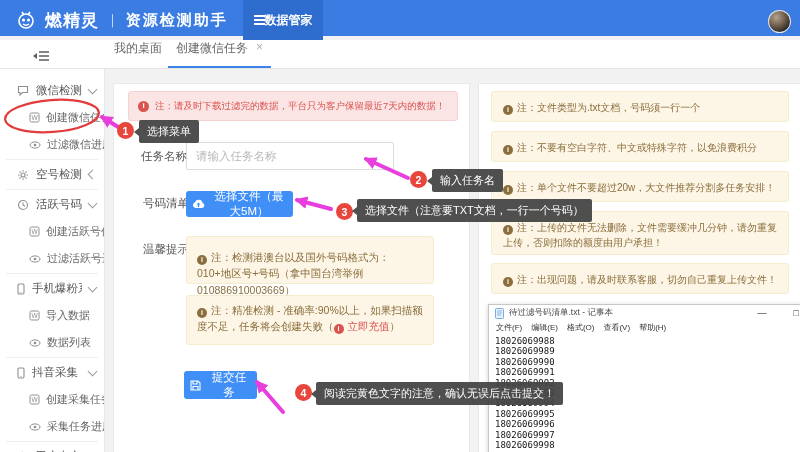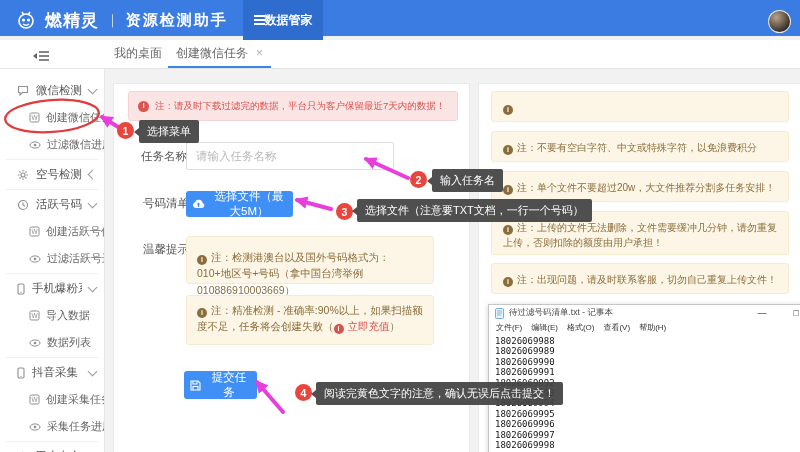--- a/index.html
+++ b/index.html
@@ -16,21 +16,21 @@
   .burger{display:inline-flex;flex-direction:column;gap:2px;}
   .burger i{display:block;width:11px;height:2px;background:#fff;}
   .avatar{position:absolute;right:9px;top:10px;width:21px;height:21px;border-radius:50%;
           background:radial-gradient(circle at 35% 30%,#b9a astray,#8d7a64 20%,#3a3a3a 75%);
           background:radial-gradient(circle at 35% 30%,#b5a38c,#6b5b49 45%,#242424 80%);
           border:1px solid rgba(255,255,255,.85);}
 
   
   .tabbar{position:absolute;left:0;top:40px;right:0;height:28px;background:#fff;border-bottom:1px solid #e4e4e4;z-index:1;}
   .collapse{position:absolute;left:33px;top:8px;cursor:pointer;}
-  .tab{position:absolute;top:0;height:26px;display:flex;align-items:center;font-size:12px;color:#666;cursor:pointer;}
+  .tab{position:absolute;top:0;height:26px;display:flex;align-items:flex-start;font-size:12px;color:#666;cursor:pointer;}
   .tab.t1{left:114px;}
   .tab.t2{left:168px;padding:0 8px;border-bottom:2px solid #3e84e8;}
   .tab .x{margin-left:8px;color:#b3b3b3;font-size:12px;}
 
   
   .sidebar{position:absolute;left:0;top:69px;bottom:0;width:105px;background:#fff;border-right:1px solid #e7e7e7;
            box-sizing:border-box;padding-top:8px;z-index:1;}
   .sg{height:27px;display:flex;align-items:center;gap:7px;padding:0 8px 0 17px;font-size:11.5px;color:#565656;cursor:pointer;}
   .sc{height:27px;display:flex;align-items:center;gap:6px;padding-left:29px;font-size:11px;color:#666;cursor:pointer;}
   .sdiv{border-top:1px solid #efefef;margin:1px 6px;}
@@ -322,21 +322,21 @@
             <path d="M1 1h7l2 2v7H1z"></path>
             <path d="M3 1v3h4V1M3 10V6.5h5V10"></path>
           </svg>
         </span>
       <span>提交任务</span>
     </button>
   </section>
 
   <section class="right-card">
     <div class="ybox rn rn1">
-      <i class="inf sm inline-i"></i>
+      <i class="inf sm inline-i"></i><span>注：文件类型为.txt文档，号码须一行一个</span>
     </div>
     <div class="ybox rn rn2">
       <i class="inf sm inline-i"></i><span>注：不要有空白字符、中文或特殊字符，以免浪费积分</span>
     </div>
     <div class="ybox rn rn3">
       <i class="inf sm inline-i"></i><span>注：单个文件不要超过20w，大文件推荐分割多任务安排！</span>
     </div>
     <div class="ybox rn rn4">
       <i class="inf sm inline-i"></i><span>注：上传的文件无法删除，文件需要缓冲几分钟，请勿重复上传，否则扣除的额度由用户承担！</span>
     </div>

